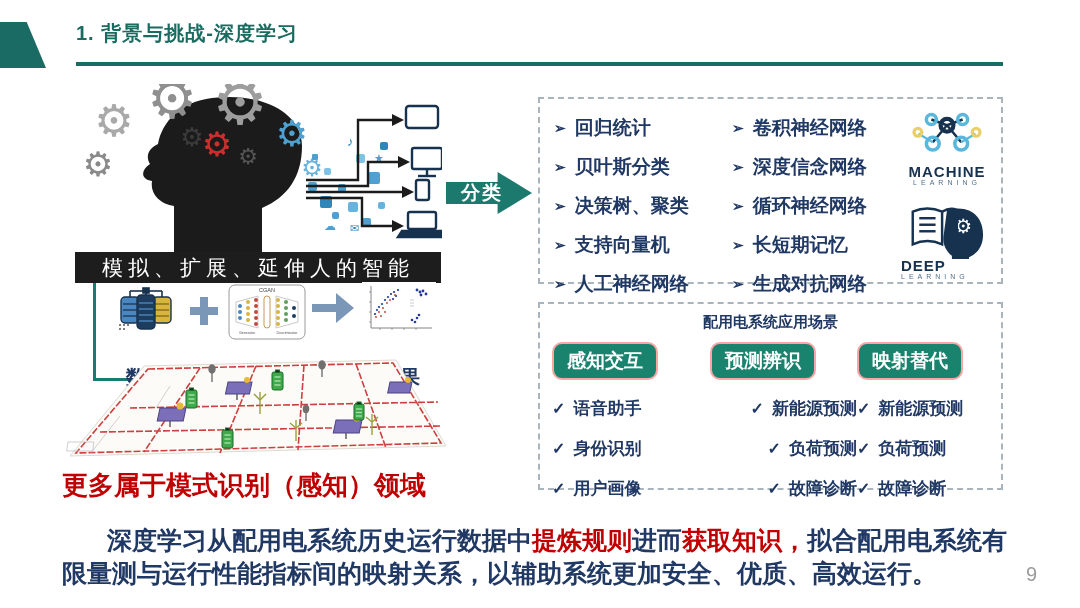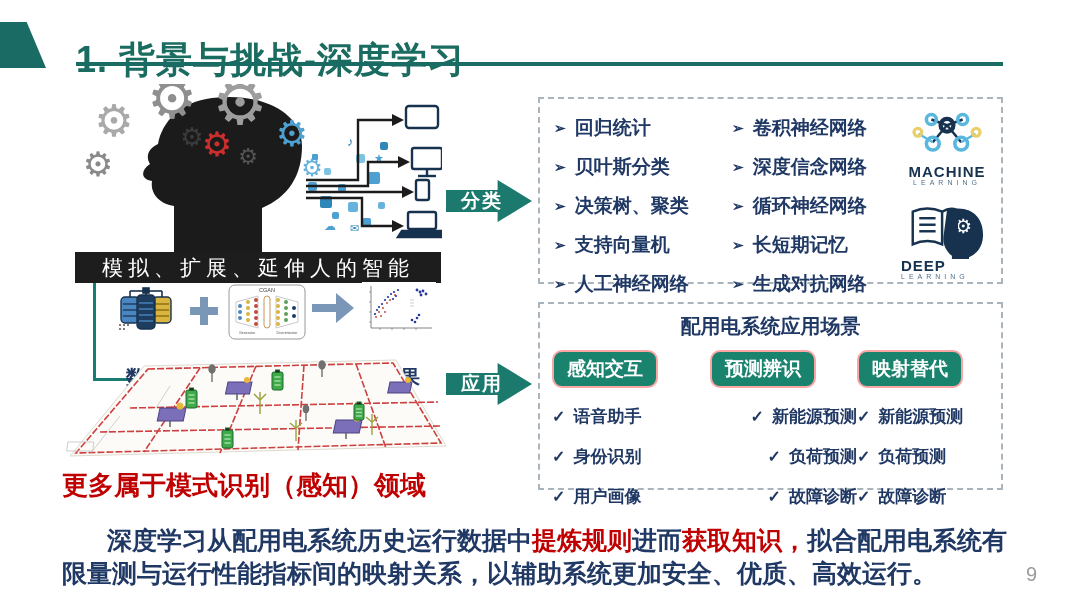--- a/index.html
+++ b/index.html
@@ -1,21 +1,21 @@
 <!DOCTYPE html>
 <html><head>
 <meta charset="utf-8">
 <style>
   html,body{margin:0;padding:0;background:#e8e8e8;}
   .slide{position:relative;width:1080px;height:608px;background:#ffffff;overflow:hidden;
          font-family:"Liberation Sans",sans-serif;}
   
   .hdr-trapezoid{position:absolute;left:0;top:22px;width:46px;height:46px;background:#1a6b64;
     clip-path:polygon(0 0,58% 0,100% 100%,0 100%);}
-  .hdr-title{position:absolute;left:76px;top:36px;font-size:36px;font-weight:bold;color:#1a6b60;
+  .hdr-title{position:absolute;left:76px;top:20px;font-size:20px;font-weight:bold;color:#1a6b60;
     letter-spacing:1px;white-space:nowrap;}
   .hdr-underline{position:absolute;left:76px;top:62px;width:927px;height:4px;background:#1a6b64;}
   
   .brain-art{position:absolute;left:62px;top:84px;width:380px;height:170px;}
   .banner{position:absolute;left:75px;top:252px;width:366px;height:31px;background:#1d1d1d;color:#fff;
     font-family:"DejaVu Serif",serif;font-size:21px;letter-spacing:5px;display:flex;align-items:center;
     justify-content:center;white-space:nowrap;}
   .conn-v{position:absolute;left:93px;top:283px;width:3px;height:97px;background:#187c72;}
   .conn-h{position:absolute;left:93px;top:378px;width:50px;height:3px;background:#187c72;}
   .conn-arrow{position:absolute;left:141px;top:372px;width:0;height:0;border-left:11px solid #187c72;
@@ -34,39 +34,39 @@
   .flow-glyph .head{position:absolute;left:24px;top:0;width:0;height:0;border-left:18px solid #7b97b8;
     border-top:15px solid transparent;border-bottom:15px solid transparent;}
   .result-icon{position:absolute;left:362px;top:282px;width:74px;height:54px;background:#fff;}
   .grid-map{position:absolute;left:60px;top:356px;width:392px;height:112px;}
   .map-caption{position:absolute;left:62px;top:468px;width:392px;text-align:left;font-size:26px;
     font-weight:bold;color:#c00000;white-space:nowrap;}
   
   .block-arrow{position:absolute;width:86px;height:42px;background:#1b7a6d;color:#fff;font-weight:bold;
     font-size:19px;display:flex;align-items:center;padding-left:15px;box-sizing:border-box;letter-spacing:2px;
     clip-path:polygon(0 24%,60% 24%,60% 0,100% 50%,60% 100%,60% 76%,0 76%);}
-  .arrow-classify{left:446px;top:180px;}
+  .arrow-classify{left:446px;top:172px;}
   .arrow-apply{left:446px;top:363px;}
   
   .dash-box{position:absolute;left:538px;width:465px;border:2px dashed #a9b4bd;box-sizing:border-box;background:#fff;}
   .cls-box{top:97px;height:187px;}
   .app-box{top:302px;height:188px;}
   .cls-inner{display:flex;padding:16px 6px 8px 14px;}
   .cls-col{display:flex;flex-direction:column;gap:13px;}
   .cls-col.c1{width:178px;}
   .cls-col.c2{width:152px;}
   .cls-item{display:flex;align-items:center;gap:9px;font-size:19px;font-weight:bold;color:#203864;white-space:nowrap;}
   .cls-bullet{font-size:14px;color:#203864;}
   .logo-col{width:106px;display:flex;flex-direction:column;align-items:center;gap:4px;margin-top:-4px;}
   .logo-svg{width:100px;height:76px;display:block;}
   .logo-title{font-size:15px;font-weight:bold;color:#17324f;letter-spacing:1px;line-height:14px;}
   .logo-sub{font-size:7px;color:#51708a;letter-spacing:4px;line-height:8px;}
   .ml-logo,.dl-logo{display:flex;flex-direction:column;align-items:center;margin-left:20px;}
   
-  .app-title{text-align:center;font-size:20px;font-weight:bold;color:#203864;margin-top:9px;}
+  .app-title{text-align:center;font-size:15px;font-weight:bold;color:#203864;margin-top:9px;}
   .app-cols{display:flex;padding:10px 14px 0 12px;}
   .app-col{display:flex;flex-direction:column;}
   .app-col.a1{width:170px;}
   .app-col.a2{width:158px;align-items:flex-end;}
   .app-col.a3{width:140px;}
   .badge{align-self:flex-start;background:#19836e;color:#fff;font-weight:bold;font-size:19px;
     padding:4px 13px;border-radius:10px;border:2px solid #fca5a5;white-space:nowrap;}
   .app-item{display:flex;align-items:center;gap:8px;font-size:17px;font-weight:bold;color:#203864;
     margin-top:17px;white-space:nowrap;}
   .check{font-size:16px;}
@@ -391,23 +391,20 @@
       <g transform="translate(246,56)" stroke="#707070">
           <line x1="0" y1="0" x2="0" y2="9"></line>
           <ellipse cx="0" cy="-3" rx="2.6" ry="3.6" fill="#707070"></ellipse>
         </g>
     </g>
   </svg>
   <div class="map-caption">更多属于模式识别（感知）领域</div>
 
   <div class="block-arrow arrow-classify">
     <span>分类</span>
-  </div>
-  <div class="block-arrow arrow-apply">
-    <span>应用</span>
   </div>
 
   <div class="dash-box cls-box">
     <div class="cls-inner">
       <div class="cls-col c1">
         <div class="cls-item">
             <span class="cls-bullet">➢</span>
             <span>回归统计</span>
           </div>
         <div class="cls-item">

